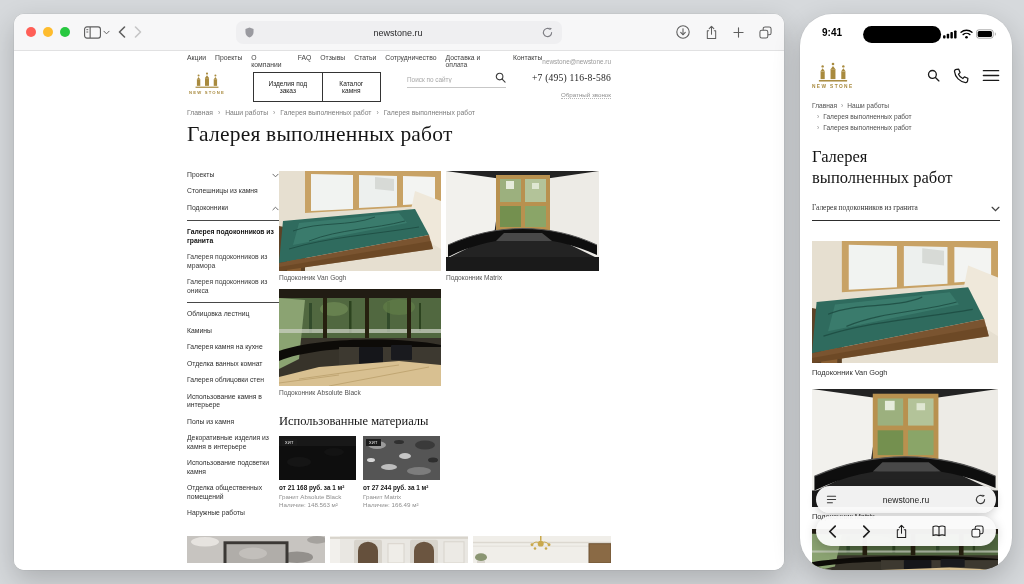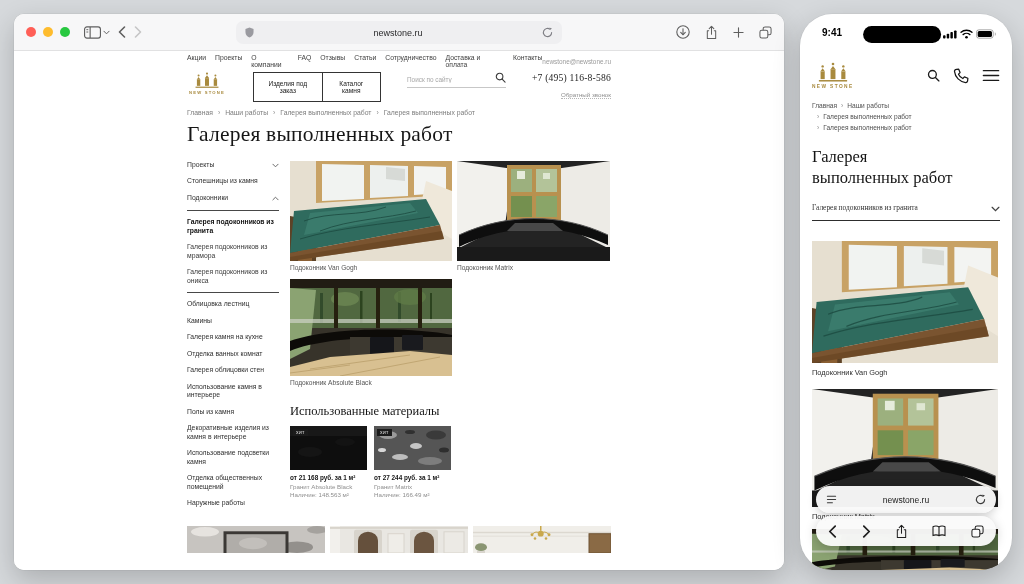--- a/index.html
+++ b/index.html
@@ -41,21 +41,21 @@
   .search { flex:1; display:flex; align-items:flex-end; border-bottom:1px solid #c7c7c7; padding-bottom:4px; color:#3a3a3a; }
   .s-input { border:none; outline:none; flex:1; font-size:6.4px; font-family:inherit; color:#333; background:transparent; }
   .s-input::placeholder { color:#a7a7a7; }
   .phoneblk { text-align:right; flex-shrink:0; }
   .ph { font-size:9.6px; color:#1c1c1c; letter-spacing:.2px; font-family:"Liberation Serif", serif; }
   .cb { font-size:6.2px; color:#8f8f8f; border-bottom:1px dotted #b5b5b5; display:inline-block; margin-top:2px; }
   .crumbs { margin-top:7px; display:flex; gap:5px; font-size:6.8px; color:#7c7c7c; }
   .sep { color:#8b8b8b; }
   .h-serif { font-family:"Liberation Serif", serif; font-weight:400; color:#161616; }
   .page-title { font-size:21.5px; margin-top:6px; letter-spacing:.2px; }
-  .cols { display:flex; gap:11px; margin-top:14px; }
+  .cols { display:flex; margin-top:24px; }
   .sidebar { width:92px; flex-shrink:0; font-size:6.8px; color:#2f2f2f; }
   .s-item { display:flex; justify-content:space-between; align-items:center; margin-bottom:8px; line-height:1.25; cursor:pointer; }
   .chev { color:#666; flex-shrink:0; }
   .chev.up { transform:rotate(180deg); }
   .s-div { border-top:1px solid #474747; margin:7px 0; }
   .s-sub { margin-bottom:7px; line-height:1.3; color:#3a3a3a; cursor:pointer; }
   .s-sub.active { font-weight:bold; color:#111; }
   .main { flex:1; }
   .g-row { display:flex; gap:5px; }
   .gfig figcaption { font-size:6.6px; color:#555; margin-top:3px; }

